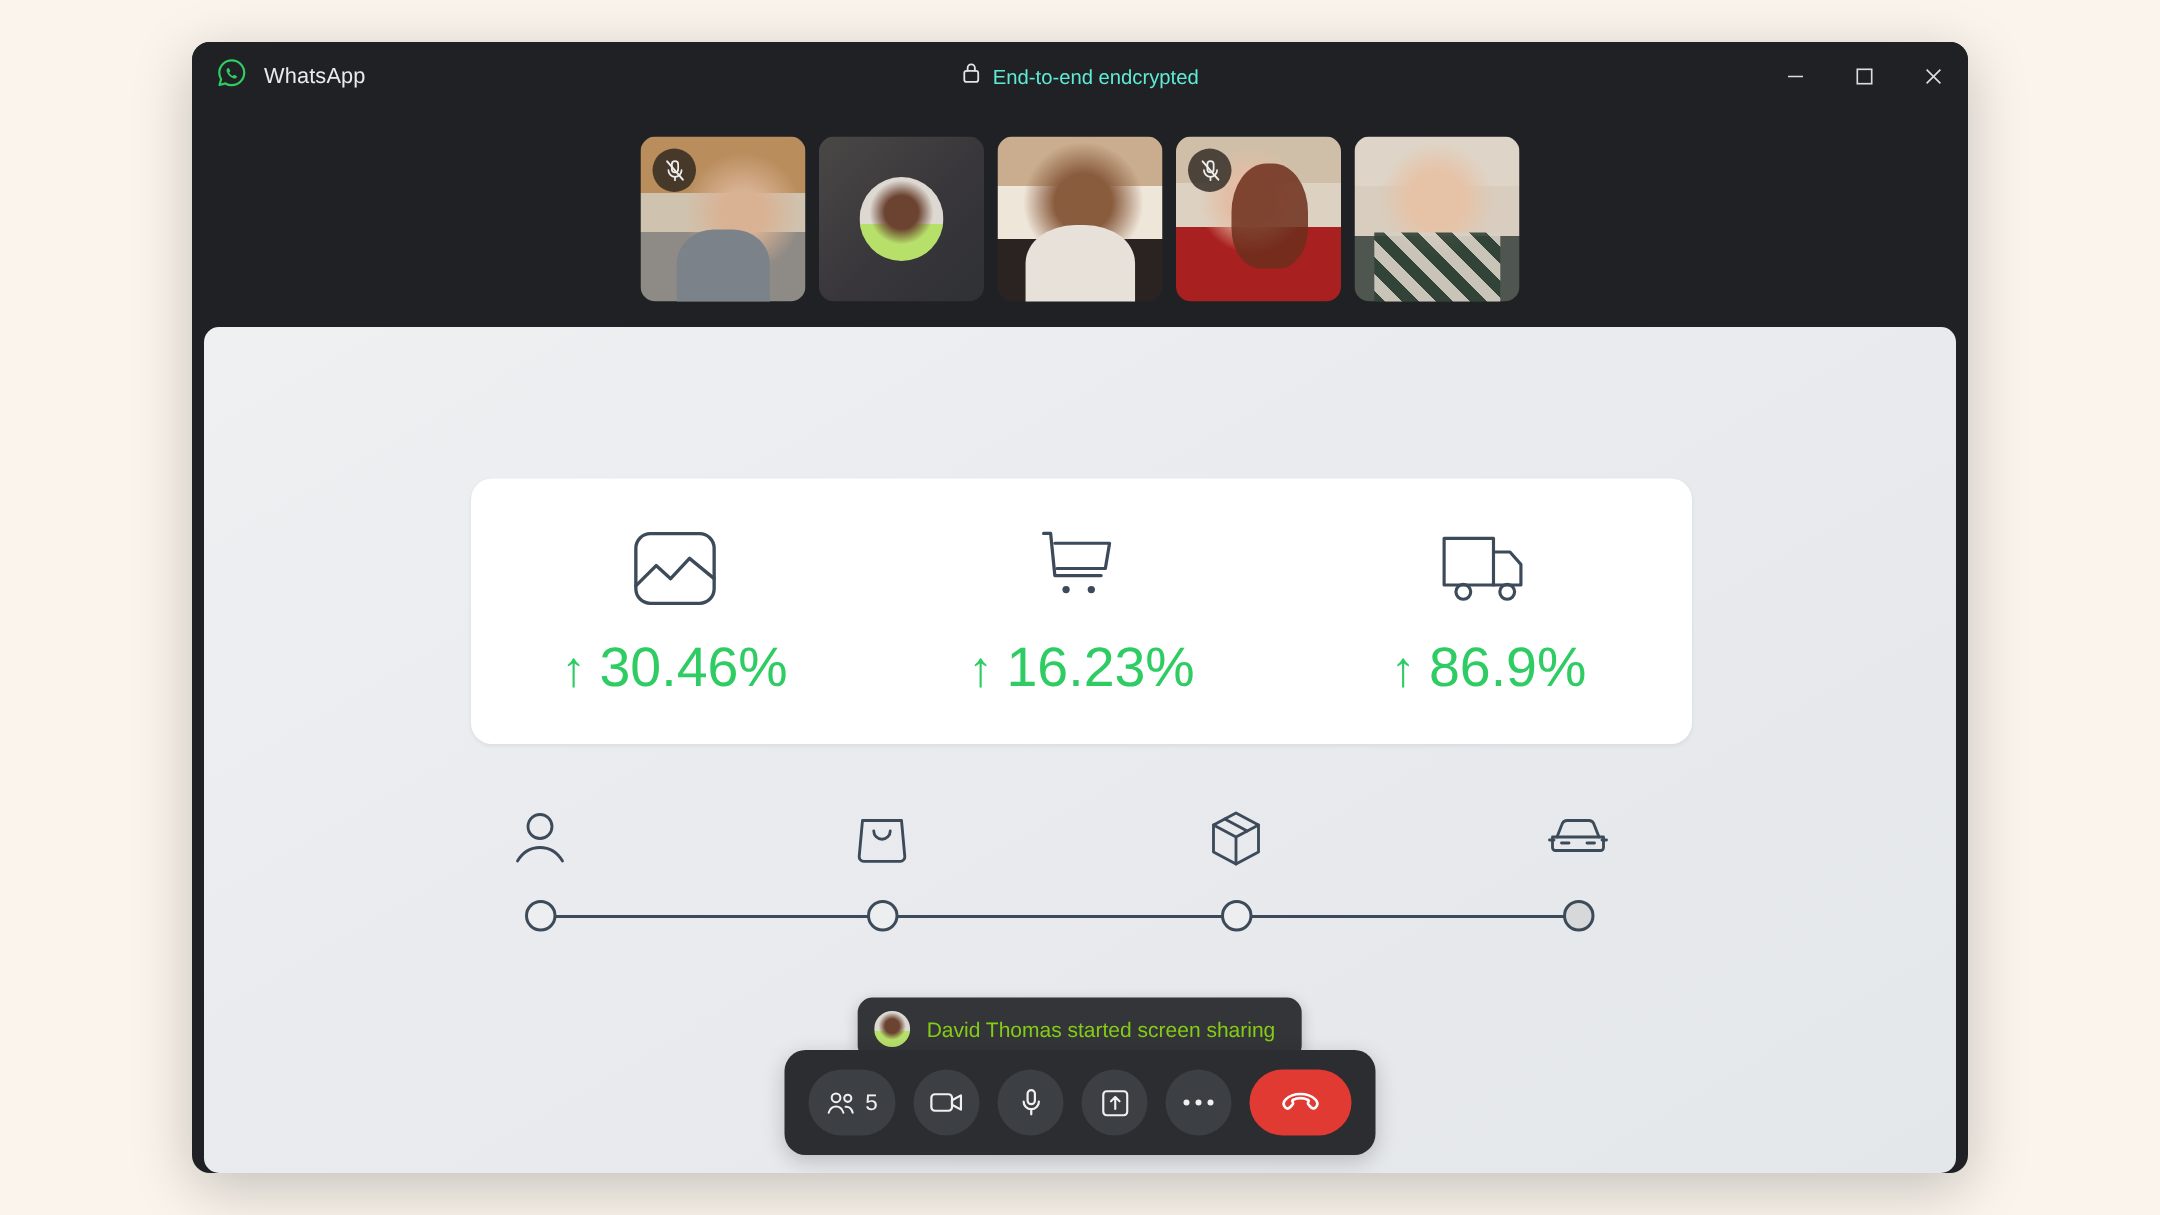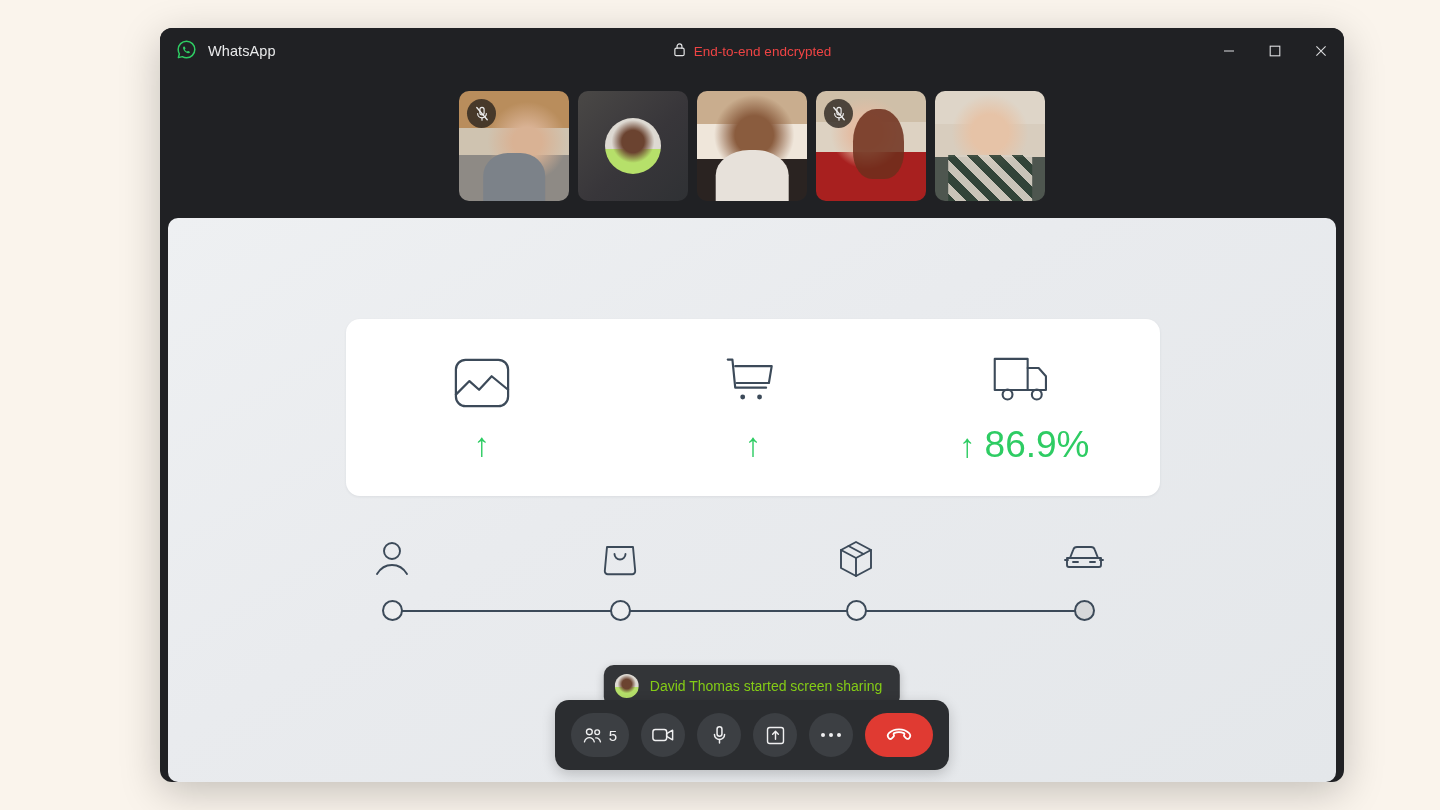--- a/index.html
+++ b/index.html
@@ -12,38 +12,37 @@
 
   
   .app-window {
     position: absolute;
     left: 128px; top: 28px;
     width: 1184px; height: 754px;
     background: #202124;
     border-radius: 12px;
     box-shadow: 0 10px 40px rgba(0,0,0,.22);
     overflow: hidden;
-    margin-left: 32px;
   }
 
   
   .titlebar {
     position: relative;
     height: 46px;
     background: #202124;
     display: flex; align-items: center;
   }
   .brand { display: flex; align-items: center; gap: 11px; padding-left: 16px; }
   .brand-name { color: #e9eaeb; font-size: 14.5px; letter-spacing: .1px; }
   .titlebar-center {
     position: absolute; left: 0; right: 0; top: 0; bottom: 0;
     display: flex; align-items: center; justify-content: center;
     gap: 8px; pointer-events: none;
   }
-  .enc-label { color: #ef4444; font-size: 13.5px; }
+  .enc-label { color: #5eead4; font-size: 13.5px; }
   .win-controls {
     margin-left: auto; display: flex; height: 100%;
   }
   .win-btn {
     width: 46px; height: 100%;
     display: flex; align-items: center; justify-content: center;
     color: #dcdddf;
   }
 
   
@@ -297,34 +296,36 @@
 
       <div class="metric">
         <div class="metric-icon">
           <svg width="58" height="58" viewBox="0 0 60 60" fill="none" stroke="#3c4a59" stroke-width="2.3" stroke-linecap="round" stroke-linejoin="round">
             <rect x="3" y="6" width="54" height="48" rx="10"></rect>
             <path d="M3 42l14-14 10 9 13-14 17 14"></path>
           </svg>
         </div>
         <div class="metric-value">
           <span class="metric-arrow">↑</span>
+          <span>30.46%</span>
         </div>
       </div>
 
       <div class="metric">
         <div class="metric-icon">
           <svg width="58" height="58" viewBox="0 0 62 62" fill="none" stroke="#3c4a59" stroke-width="2.3" stroke-linecap="round" stroke-linejoin="round">
             <path d="M4 6h5l3 30h33"></path>
             <path d="M12 13h39l-3 18H13.5"></path>
             <circle cx="20" cy="46" r="2.6" fill="#3c4a59" stroke="none"></circle>
             <circle cx="38" cy="46" r="2.6" fill="#3c4a59" stroke="none"></circle>
           </svg>
         </div>
         <div class="metric-value">
           <span class="metric-arrow">↑</span>
+          <span>16.23%</span>
         </div>
       </div>
 
       <div class="metric">
         <div class="metric-icon">
           <svg width="64" height="58" viewBox="0 0 70 56" fill="none" stroke="#3c4a59" stroke-width="2.3" stroke-linecap="round" stroke-linejoin="round">
             <path d="M3 6h36v34H3z"></path>
             <path d="M39 16h12l8 9v15H39"></path>
             <circle cx="17" cy="45" r="5.4"></circle>
             <circle cx="49" cy="45" r="5.4"></circle>

